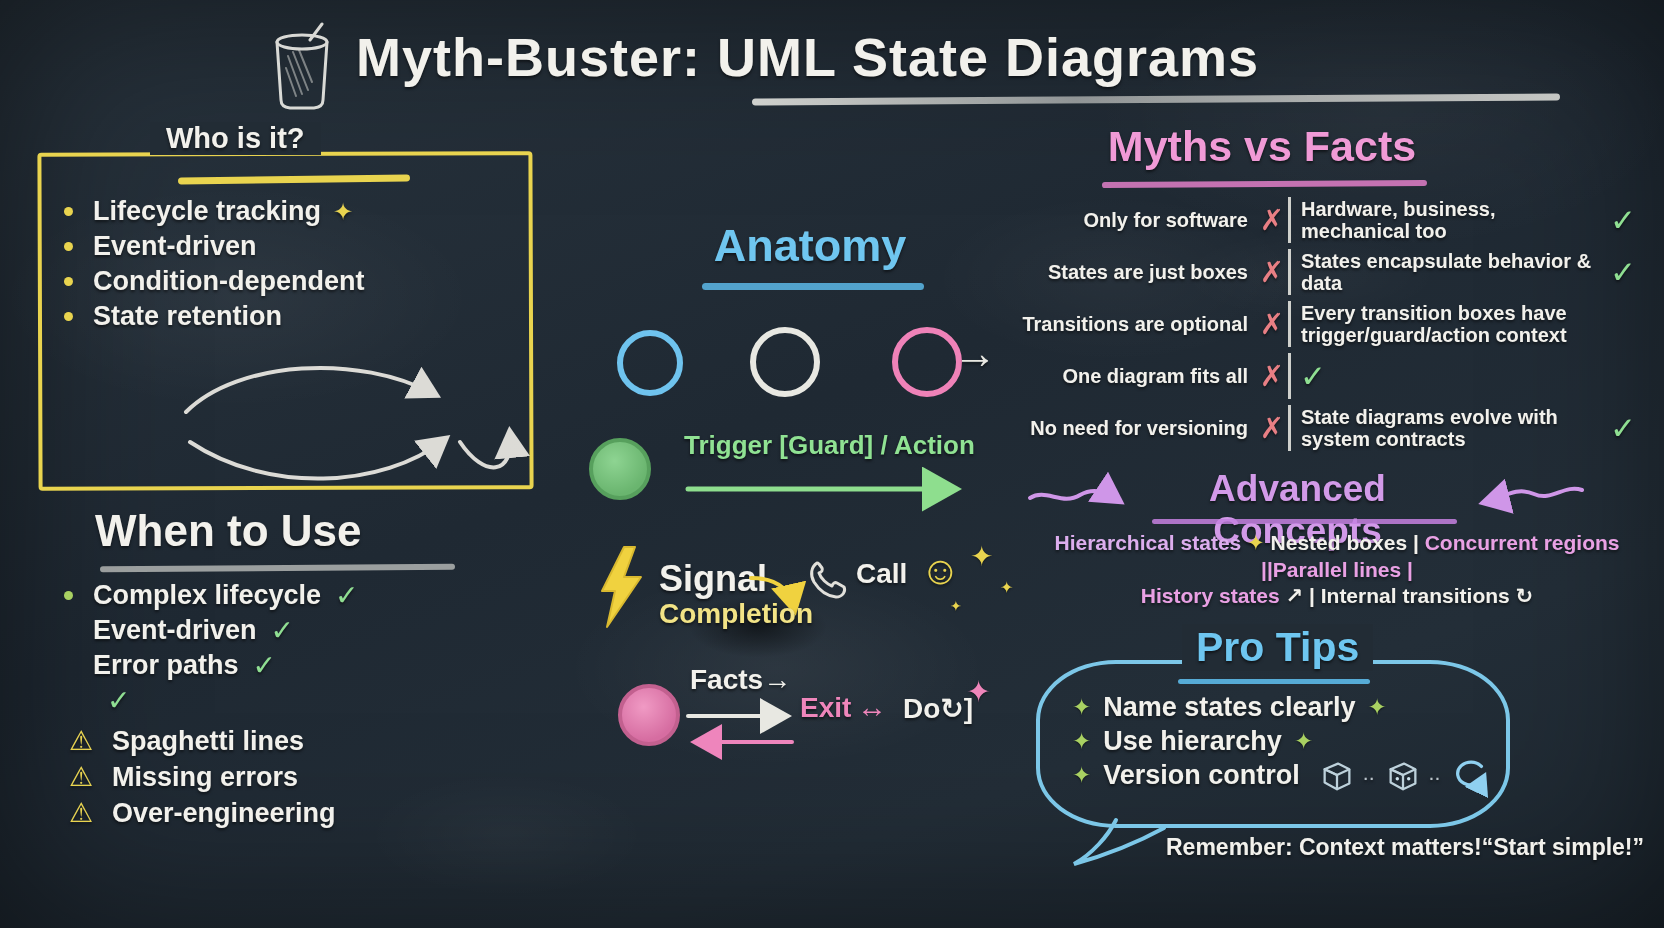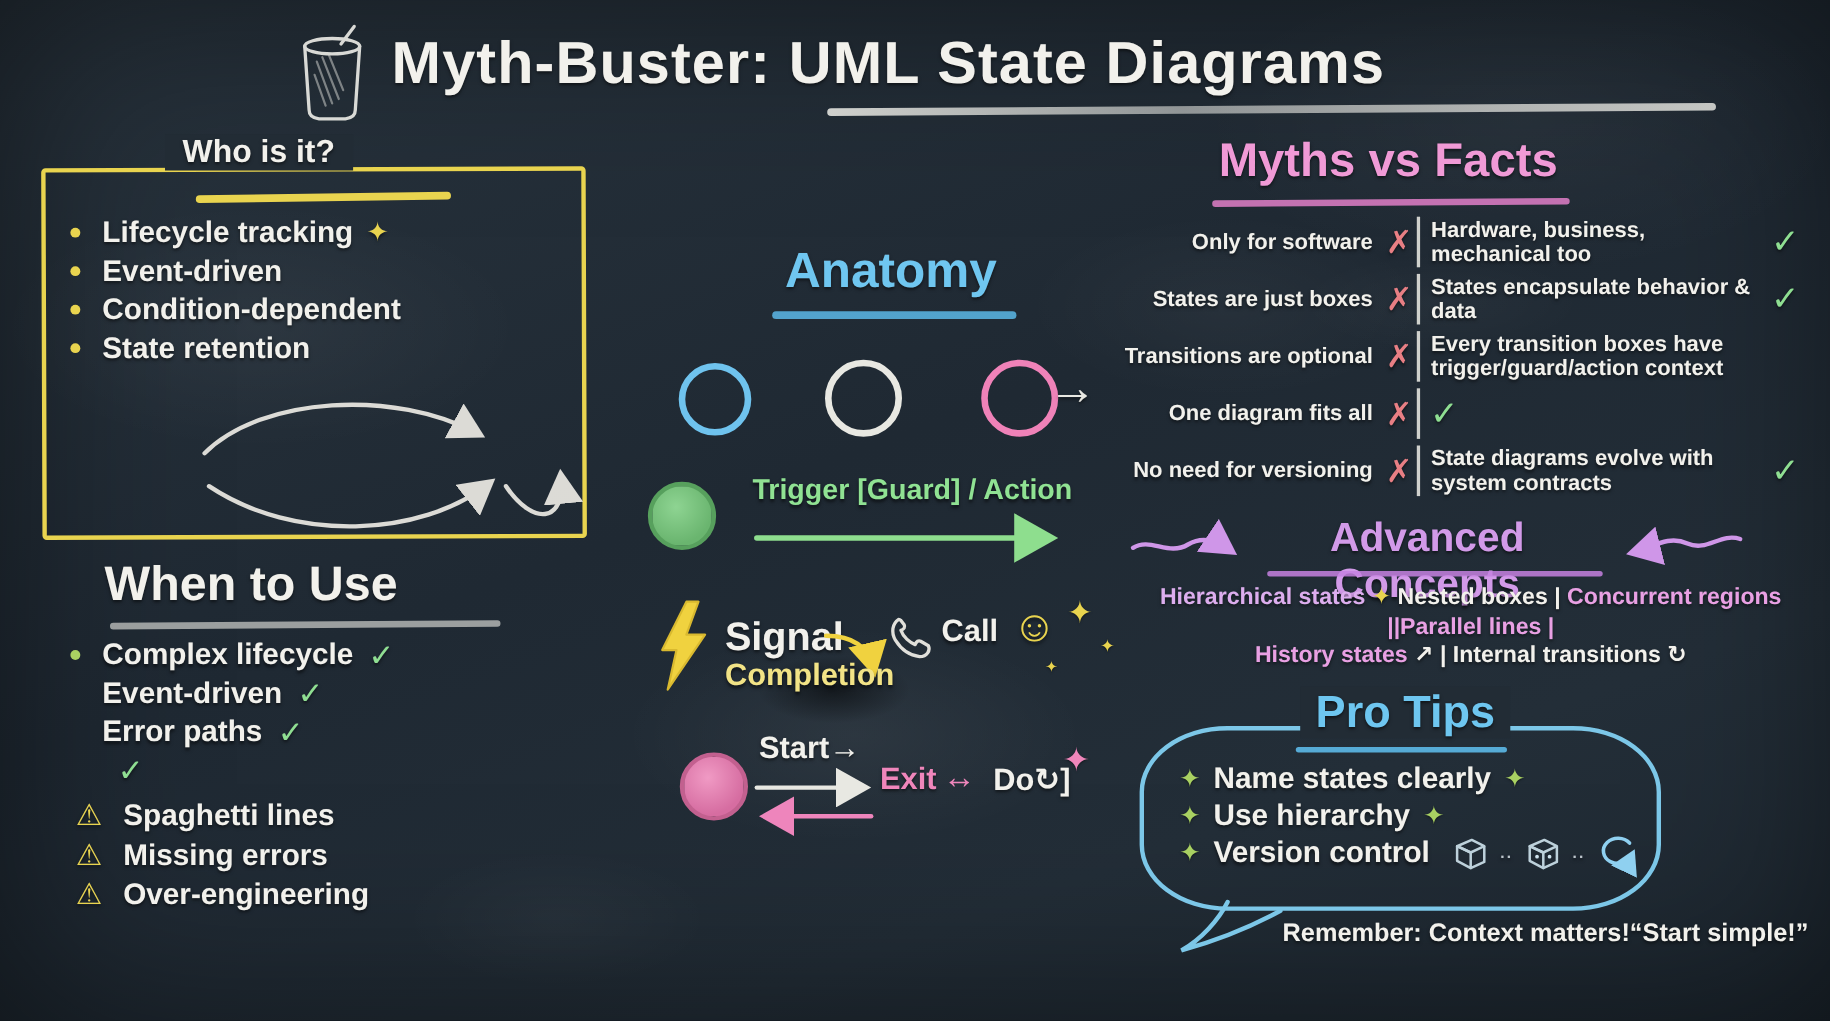--- a/index.html
+++ b/index.html
@@ -234,21 +234,21 @@
     <path d="M11 5 C5 9 4 17 8 24 C13 32 21 38 30 39 C37 39 40 33 38 29 L31 25 C29 24 27 25 26 28 C21 26 15 21 13 15 C16 14 17 12 16 10 L13 6 C12 5 12 5 11 5 Z" fill="none" stroke="#eceae4" stroke-width="3" stroke-linejoin="round" opacity="0.95"></path>
   </svg>
   <div class="abs chalk call-label">Call</div>
   <div class="abs smiley">☺</div>
   <div class="abs spark spark-big">✦</div>
   <div class="abs spark spark-s1">✦</div>
   <div class="abs spark spark-s2">✦</div>
   <div class="abs completion-label">Completion</div>
 
   <div class="abs pink-circle"></div>
-  <div class="abs chalk entry-label">Start→</div>
+  <div class="abs chalk entry-label">Facts→</div>
   <svg class="abs" style="left:686px;top:708px" width="112" height="16" viewBox="0 0 112 16">
     <defs>
         <marker id="aw2" markerWidth="9" markerHeight="9" refX="6" refY="4.5" orient="auto">
       <path d="M0,0 L8,4.5 L0,9 z" fill="#e8e8e2"></path>
         </marker>
       </defs>
     <line x1="2" y1="8" x2="98" y2="8" stroke="#e8e8e2" stroke-width="4" stroke-linecap="round" marker-end="url(#aw2)"></line>
   </svg>
   <div class="abs exit-label">Exit</div>
   <div class="abs double-arrow">↔</div>

